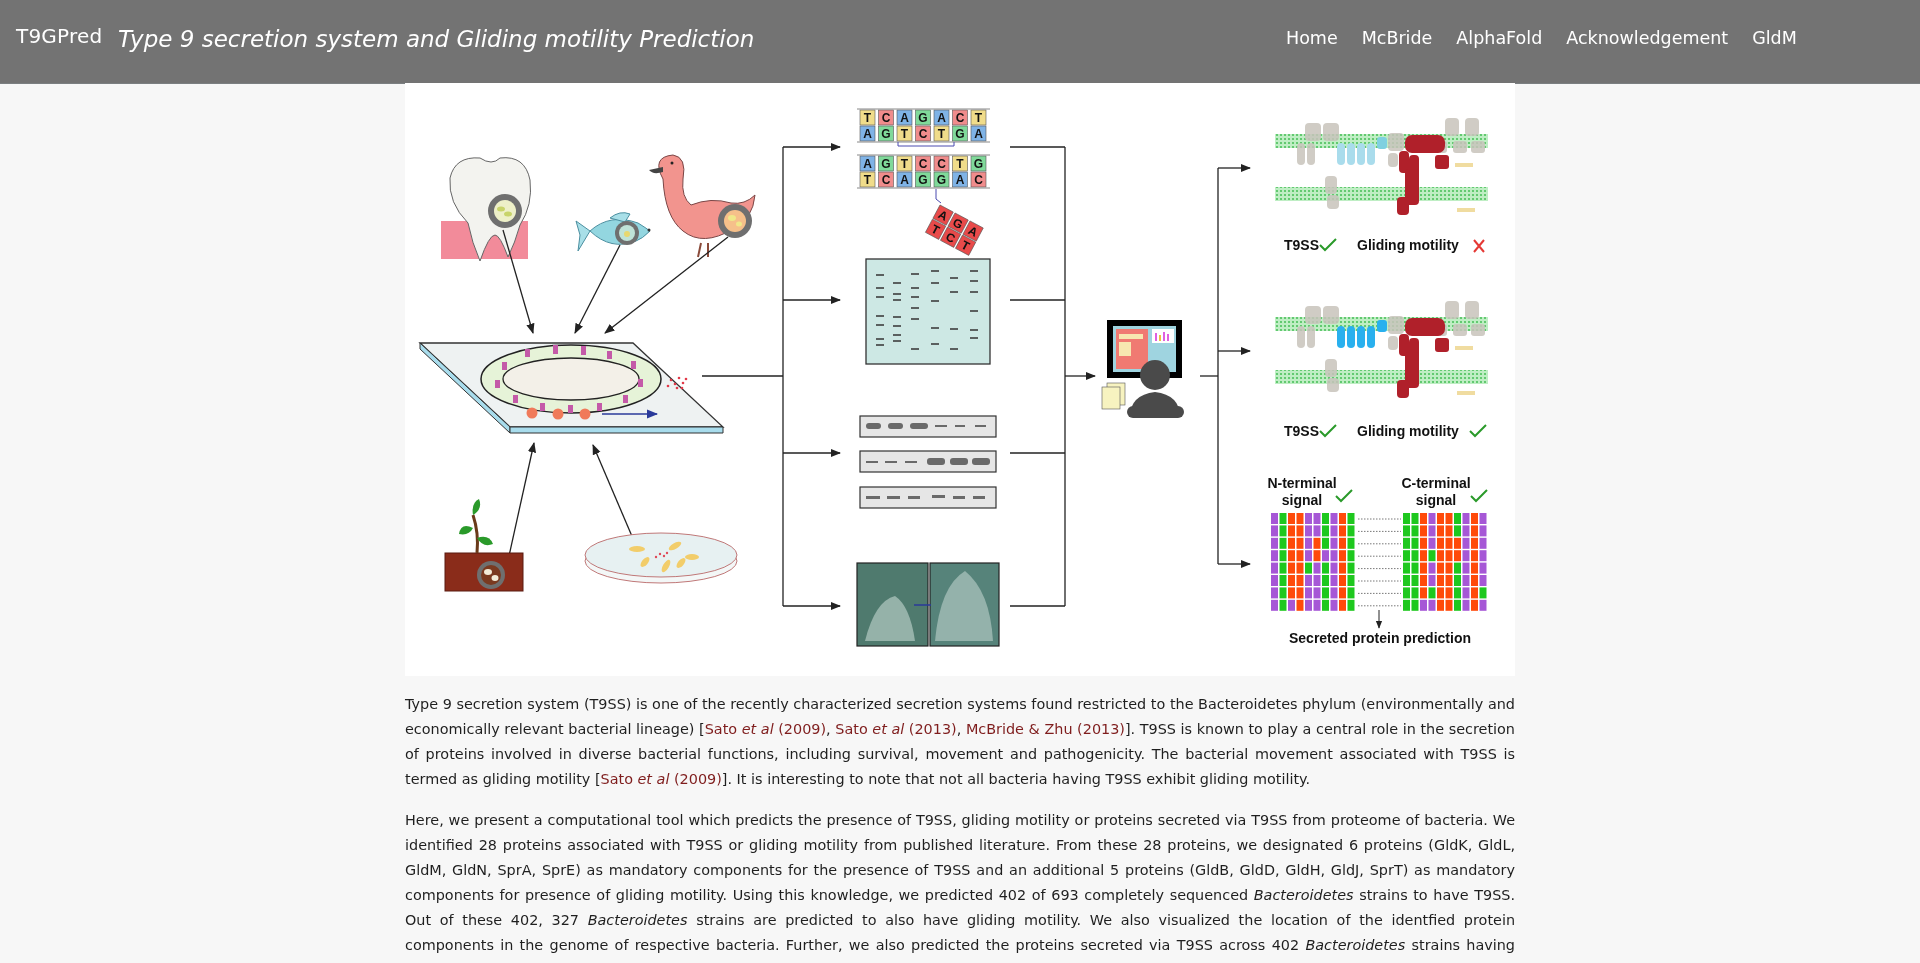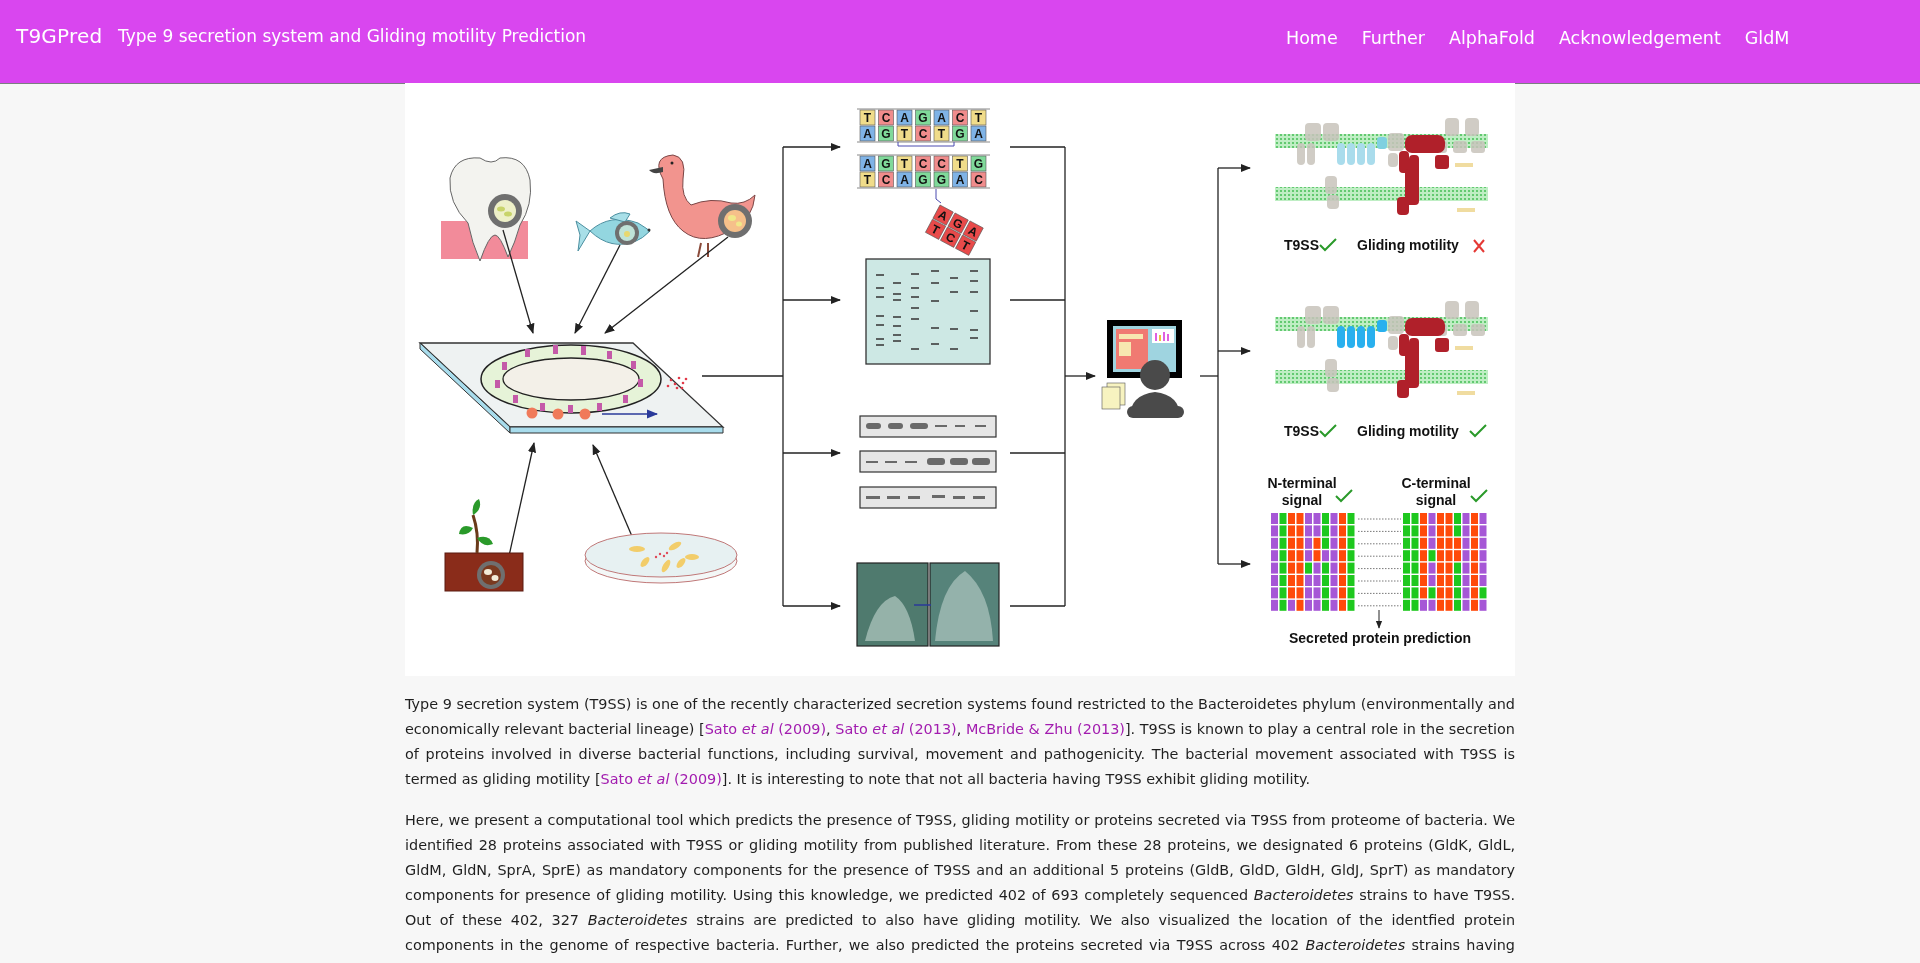--- a/index.html
+++ b/index.html
@@ -4,64 +4,64 @@
 <style>
   html, body { margin: 0; padding: 0; }
   body {
     width: 1920px; height: 963px; overflow: hidden;
     background: #f7f7f7;
     font-family: "DejaVu Sans", sans-serif;
     color: #222;
   }
   .navbar {
     position: absolute; left: 0; top: 0; width: 1920px; height: 83px;
-    background: #d946ef;
+    background: #737373;
     border-bottom: 1px solid #7b7f81;
   }
   .brand {
     position: absolute; left: 16px; top: 24px;
     color: #fff; font-size: 20px; font-weight: 500; letter-spacing: 0.2px;
     text-decoration: none;
   }
   .tagline {
     position: absolute; left: 118px; top: 26px;
-    color: #fff; font-size: 17px;
+    color: #fff; font-size: 23px; font-style: italic;
   }
   .nav-links {
     position: absolute; left: 1286px; top: 28px;
     display: flex; gap: 0;
   }
   .nav-links a {
     color: #fff; font-size: 17.5px; text-decoration: none; margin-right: 24px;
     white-space: nowrap;
   }
   .figure-panel {
     position: absolute; left: 405px; top: 83px; width: 1110px; height: 593px;
     background: #ffffff;
   }
   .figure-panel svg { display: block; }
   .content {
     position: absolute; left: 405px; top: 692px; width: 1110px;
     font-size: 14.4px; line-height: 25px; color: #1f1f1f;
   }
   .content p { margin: 0 0 16px 0; text-align: justify; }
-  .content a { color: #a21caf; text-decoration: none; }
+  .content a { color: #7f1d1d; text-decoration: none; }
   .content em { font-style: italic; }
   .svg-text { font-family: "Liberation Sans", sans-serif; font-weight: bold; }
   .dna-text { font-family: "Liberation Sans", sans-serif; font-weight: bold; font-size: 12px; }
 </style>
 </head>
 <body>
 
 <div class="navbar">
   <a class="brand">T9GPred</a>
   <span class="tagline">Type 9 secretion system and Gliding motility Prediction</span>
   <nav class="nav-links">
     <a>Home</a>
-    <a>Further</a>
+    <a>McBride</a>
     <a>AlphaFold</a>
     <a>Acknowledgement</a>
     <a>GldM</a>
   </nav>
 </div>
 
 <div class="figure-panel">
 <svg width="1110" height="593" viewBox="0 0 1110 593">
   <defs>
     <marker id="arr" viewBox="0 0 10 10" refX="9" refY="5" markerWidth="8" markerHeight="8" orient="auto-start-reverse">

